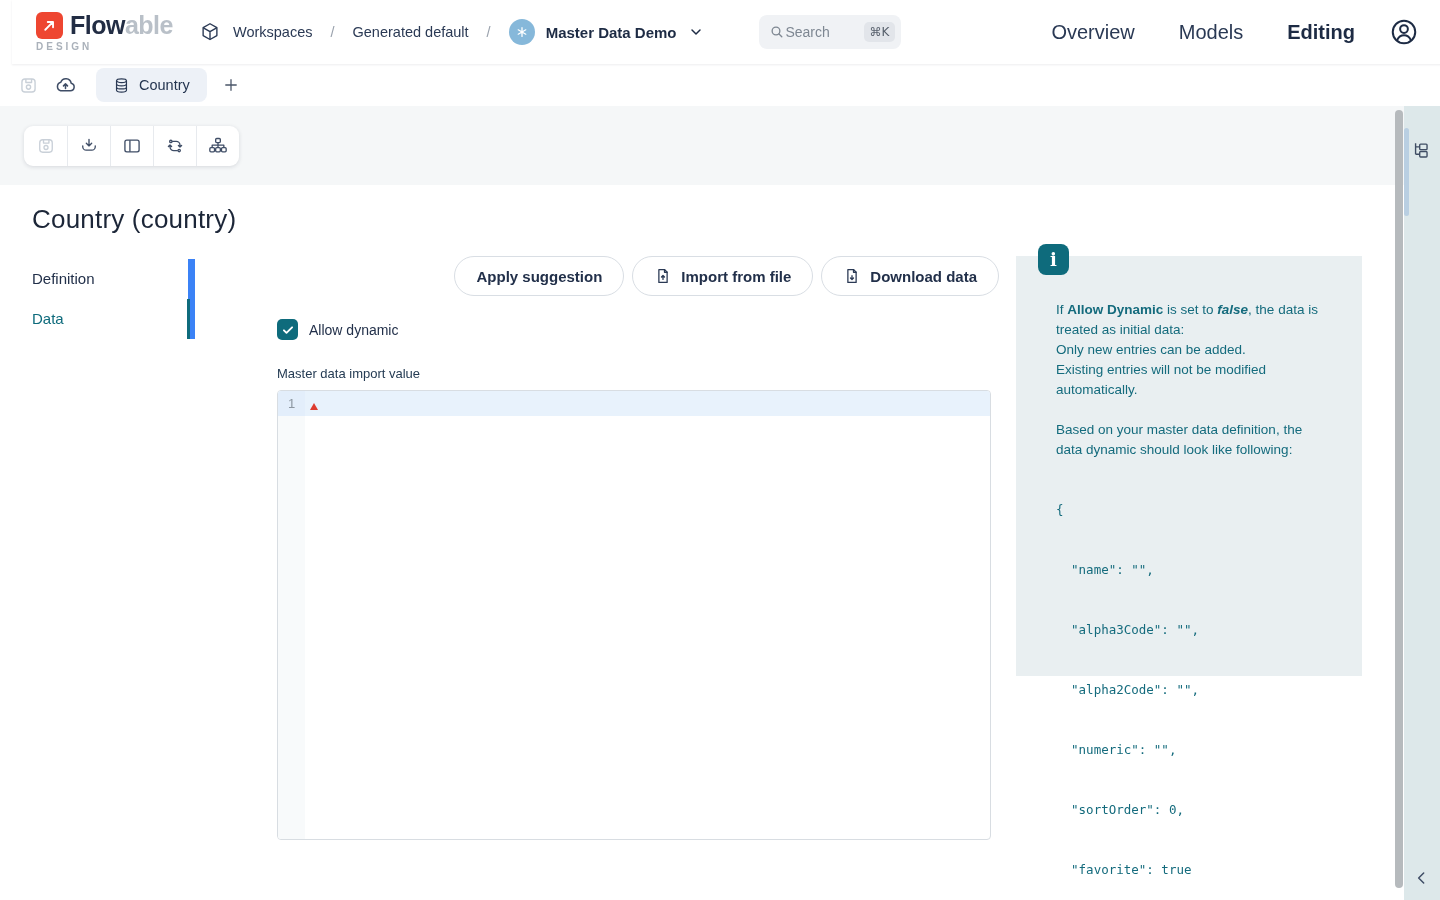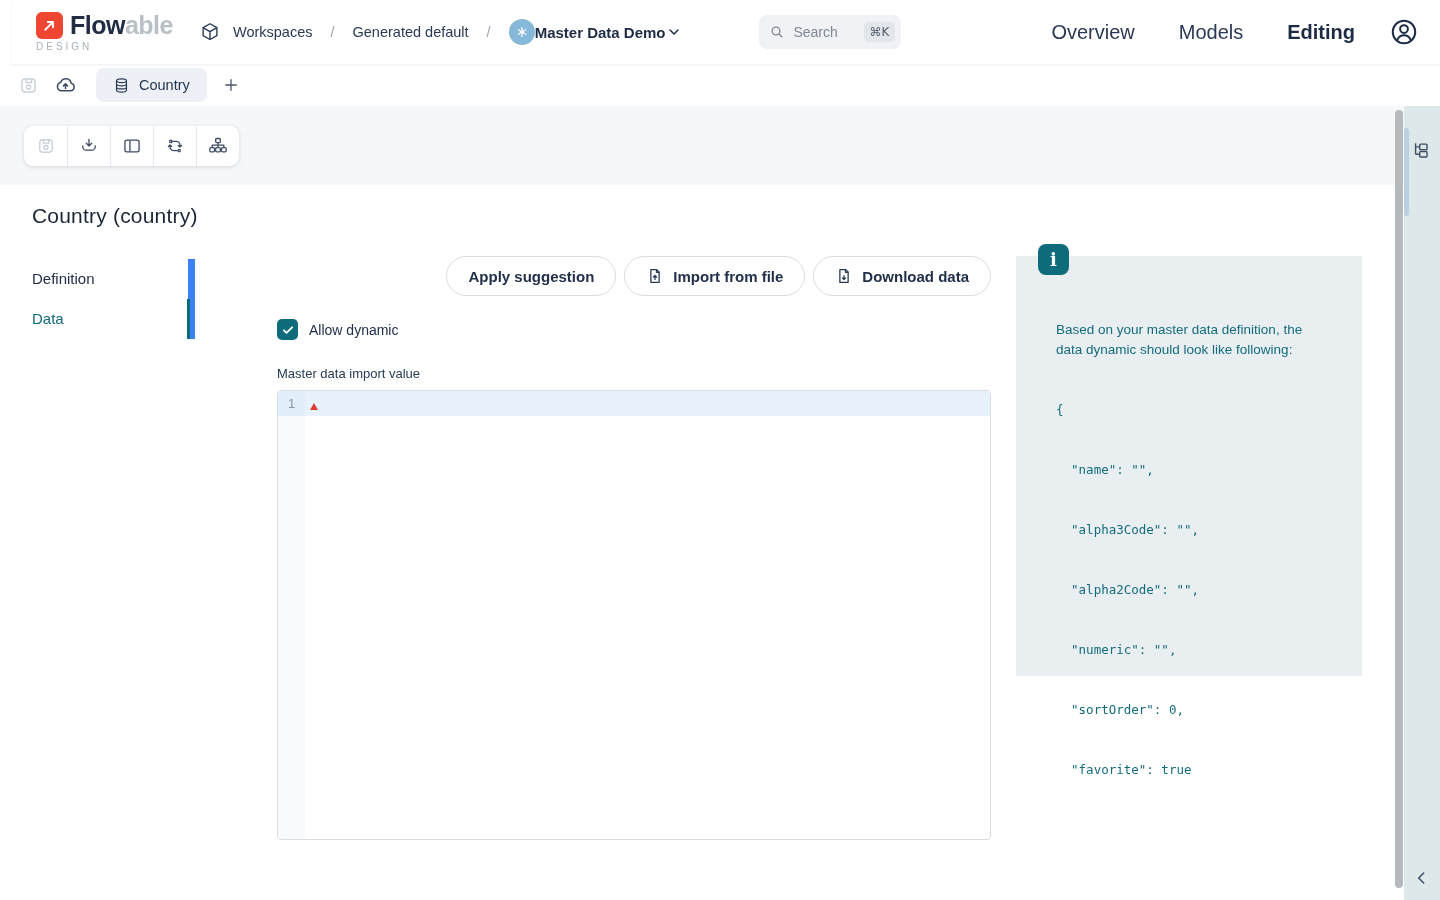--- a/index.html
+++ b/index.html
@@ -10,32 +10,32 @@
   
   .header { position:absolute; top:0; left:12px; width:1440px; height:64px; background:#fff;
             box-shadow:0 1px 2px rgba(20,30,50,.08); display:flex; align-items:center;
             padding:0 33px 0 24px; z-index:30; }
   .logo { display:flex; flex-direction:column; cursor:pointer; }
   .logo-row { display:flex; align-items:center; gap:7px; }
   .logo-mark { width:27px; height:27px; background:#ee4631; border-radius:6px;
                display:flex; align-items:center; justify-content:center; }
   .brand { font-size:25px; font-weight:700; letter-spacing:-.5px; color:#222d44; line-height:1; }
   .brand .lt { color:#b9c0c8; }
-  .logo-sub { font-size:10px; font-weight:400; letter-spacing:3px; color:#aab1ba; margin-top:2px; }
+  .logo-sub { font-size:10px; font-weight:700; letter-spacing:3px; color:#aab1ba; margin-top:2px; }
 
   .crumbs { display:flex; align-items:center; margin-left:26px; gap:12px; font-size:14.5px; }
   .crumb { color:#2a3954; cursor:pointer; }
   .crumb-sep { color:#9aa2ad; padding:0 6px; }
-  .app-chip { display:flex; align-items:center; cursor:pointer; }
+  .app-chip { display:flex; align-items:center; gap:11px; cursor:pointer; }
   .app-avatar { width:26px; height:26px; border-radius:50%; background:#86b8da;
                 display:flex; align-items:center; justify-content:center; }
   .app-name { font-weight:700; font-size:15px; color:#1d2b44; }
 
   .search-box { margin-left:auto; width:142px; height:34px; background:#f0f2f5; border-radius:8px;
-                display:flex; align-items:center; padding:0 6px 0 10px; gap:8px; cursor:text; }
+                display:flex; align-items:center; padding:0 6px 0 10px; cursor:text; }
   .search-ph { font-size:14px; color:#7e8792; flex:1; }
   .kbd { background:#e2e5ea; border-radius:5px; font-size:12px; color:#565f6b;
          padding:3px 6px; font-family:"DejaVu Sans", sans-serif; }
 
   .topnav { display:flex; align-items:center; gap:44px; margin-left:150px; font-size:20px; }
   .topnav .nav-item { cursor:pointer; color:#2a3954; }
   .topnav .nav-item.active { font-weight:700; color:#1d2b44; }
   .avatar-btn { margin-left:34px; cursor:pointer; color:#1d2b44; }
 
   
@@ -56,31 +56,31 @@
                   border-radius:9px; box-shadow:0 1px 4px rgba(25,35,55,.14); display:flex;
                   align-items:center; z-index:5; }
   .tb-cell { width:43px; height:40px; display:flex; align-items:center; justify-content:center;
              cursor:pointer; color:#3f4d66; }
   .tb-cell + .tb-cell { border-left:1px solid #e7eaee; }
   .tb-cell.disabled { color:#c9d0d8; cursor:default; }
 
   .content { position:absolute; top:185px; left:0; width:1404px; height:715px; background:#fff;
              border-radius:10px 0 0 0; }
 
-  .page-title { position:absolute; top:204px; left:32px; font-size:21px; font-weight:500;
+  .page-title { position:absolute; top:204px; left:32px; font-size:26px; font-weight:500;
                 color:#1c2638; letter-spacing:.2px; }
 
   
   .subnav { position:absolute; top:259px; left:32px; width:163px; border-right:7px solid #3b82f6; }
   .subnav-item { height:40px; line-height:40px; font-size:15px; color:#22304a; cursor:pointer; }
   .subnav-item.active { color:#0e6b7c; }
   .subnav-indicator { position:absolute; right:-2px; top:40px; width:3px; height:40px; background:#0e6b7c; }
 
   
-  .actions { position:absolute; top:256px; left:277px; width:714px; display:flex;
+  .actions { position:absolute; top:256px; left:285px; width:714px; display:flex;
              justify-content:flex-end; gap:8px; }
   .pill-btn { height:40px; border-radius:20px; border:1px solid #d9dee4; background:#fff;
               display:flex; align-items:center; gap:9px; padding:0 21px; cursor:pointer;
               font-family:inherit; font-size:15px; font-weight:700; color:#22304a; }
   .pill-btn svg { color:#2a3954; }
 
   
   .check-row { position:absolute; top:319px; left:277px; display:flex; align-items:center; gap:11px; }
   .checkbox { width:21px; height:21px; border-radius:5px; background:#0e6b7c; display:flex;
               align-items:center; justify-content:center; cursor:pointer; }
@@ -302,20 +302,24 @@
   <div class="editor-gutter"></div>
   <div class="editor-activeline" style="background:transparent;"></div>
   <div class="editor-activeline" style="left:0;width:27px;background:#e3eefb;height:25px;"></div>
   <div class="line-num">1</div>
   <div class="err-marker"></div>
 </div>
 
 <aside class="info-panel">
   <div class="info-badge">i</div>
   <div class="info-body">
+    <p><span>If </span><b>Allow Dynamic</b><span> is set to </span><b><i>false</i></b><span>, the data is treated as initial data:</span><br>
+      <span>Only new entries can be added.</span><br>
+      <span>Existing entries will not be modified automatically.</span>
+    </p>
     <p class="p2">Based on your master data definition, the data dynamic should look like following:</p>
     <div class="info-code">
       <div>{</div>
       <div>  "name": "",</div>
       <div>  "alpha3Code": "",</div>
       <div>  "alpha2Code": "",</div>
       <div>  "numeric": "",</div>
       <div>  "sortOrder": 0,</div>
       <div>  "favorite": true</div>
       

